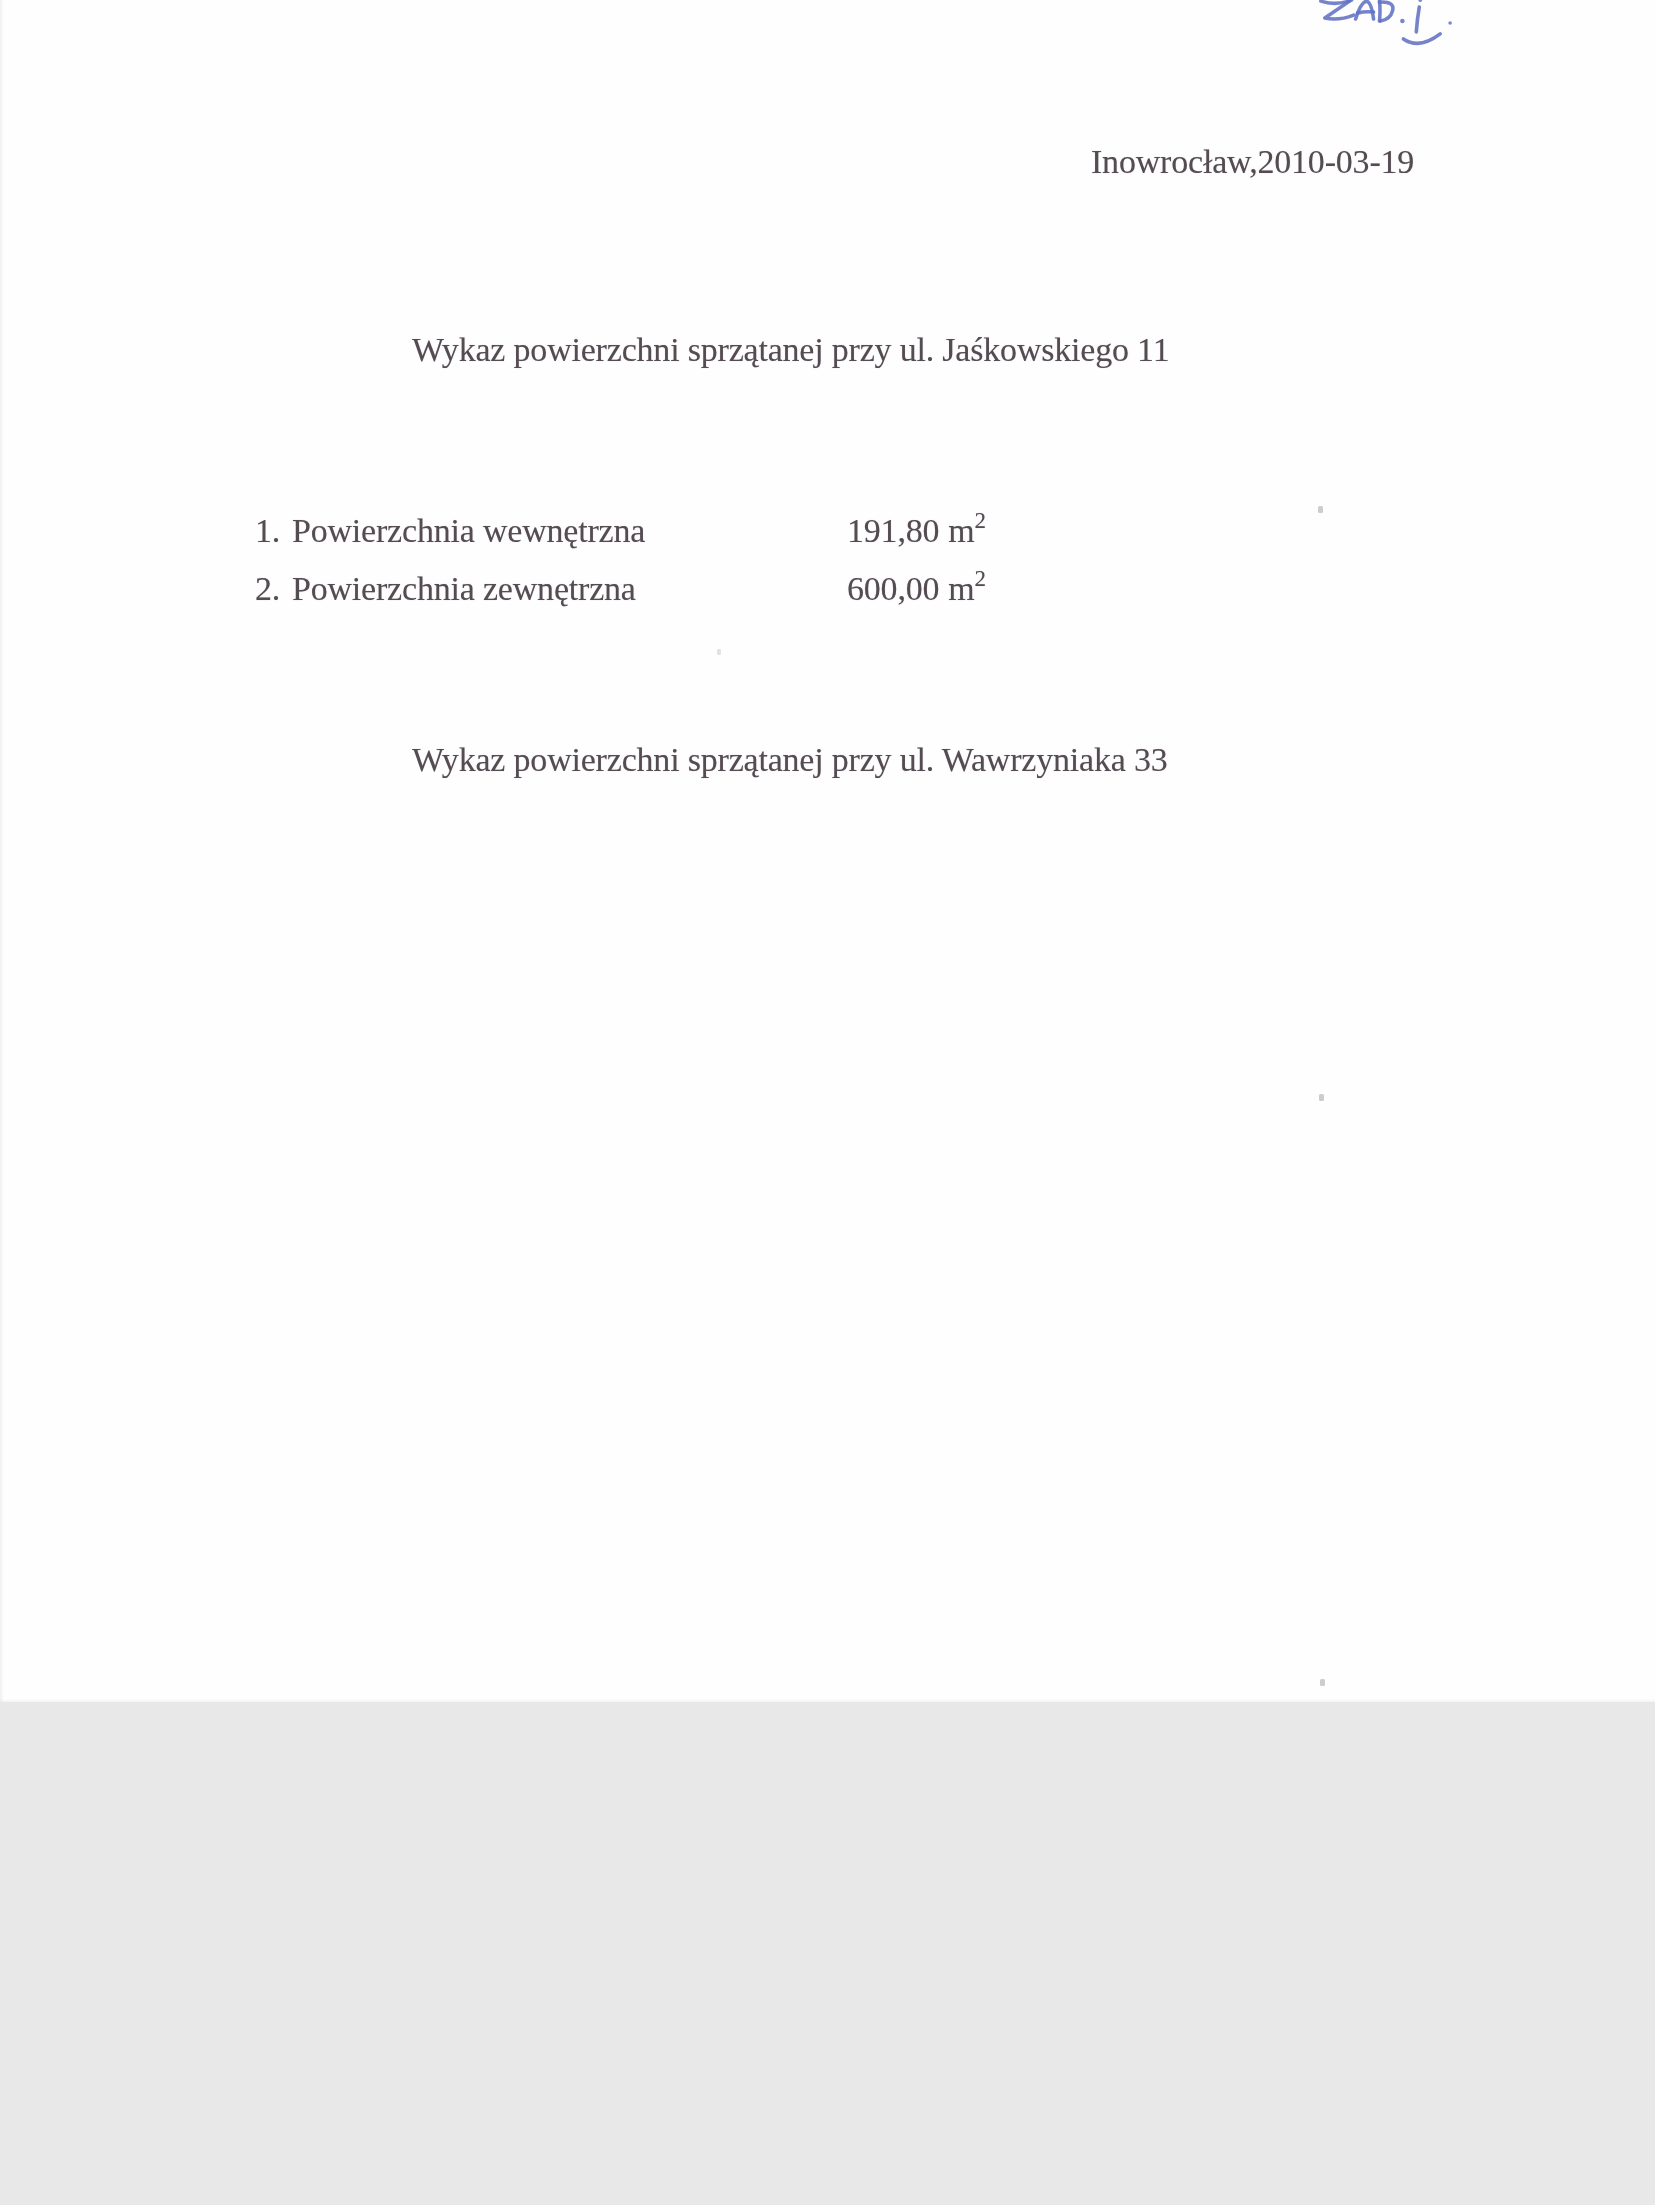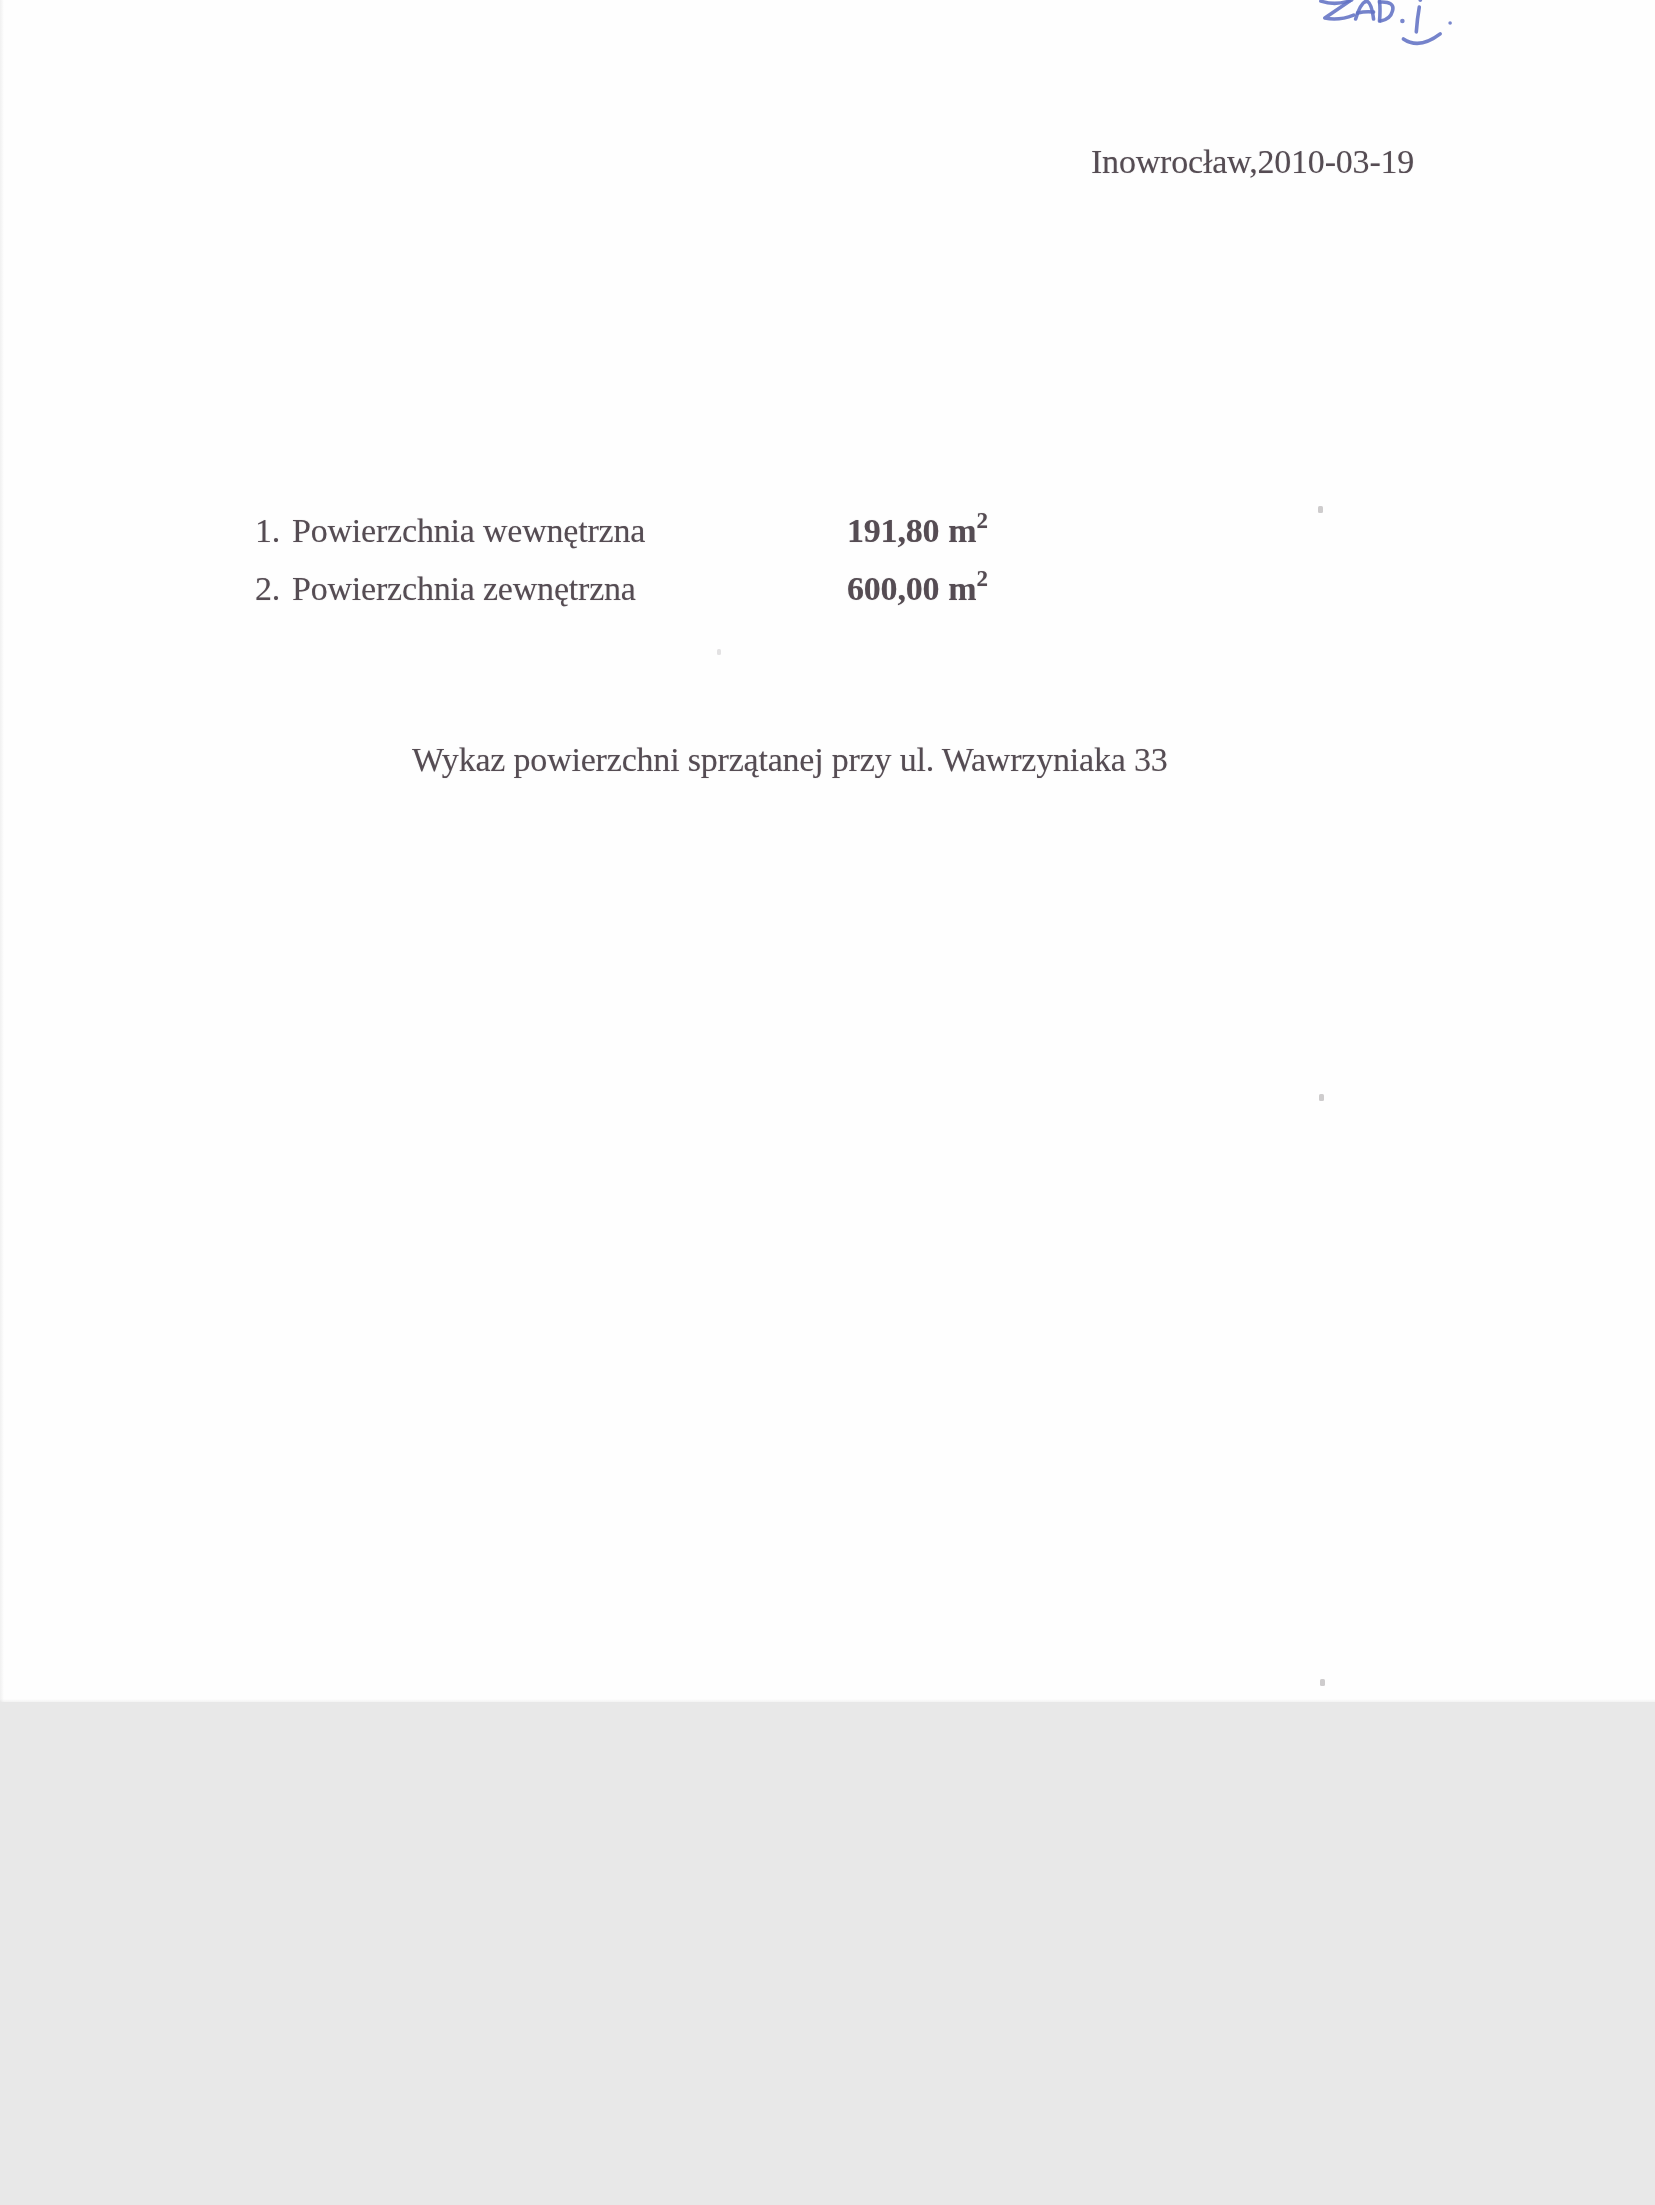--- a/index.html
+++ b/index.html
@@ -28,21 +28,21 @@
   .dateline   { left: 1091px; top: 145px; }
   .title-1    { left: 412px;  top: 333px; }
   .title-2    { left: 412px;  top: 743px; text-align: center; }
   .line-areas { left: 262px;  top: 851px; font-size: 35px; }
 
   .list-row { position: absolute; left: 0; width: 100%; height: 42px; }
   .row-1 { top: 514px; }
   .row-2 { top: 572px; }
   .list-row .num   { position: absolute; left: 255px; }
   .list-row .label { position: absolute; left: 292px; text-align: right; }
-  .list-row .value { position: absolute; left: 847px; font-weight: bold; }
+  .list-row .value { position: absolute; left: 847px; }
   .value .unit { margin-left: 9px; }
   .value sup {
     font-size: 23px;
     position: relative;
     top: -14px;
     vertical-align: baseline;
     line-height: 0;
   }
 
   .handwriting { position: absolute; pointer-events: none; }
@@ -97,20 +97,21 @@
     <path class="hw-stroke" d="M 88,14 Q 104,13 101,23 Q 99,31 89,33"></path>
     <circle class="hw-dot" cx="111" cy="33" r="2.3"></circle>
     <path class="hw-stroke" d="M 128,19 Q 126,30 125,44"></path>
     <circle class="hw-dot" cx="129" cy="12" r="1.8"></circle>
     <path class="hw-stroke" d="M 112,51 Q 128,62 149,46"></path>
     <circle class="hw-dot" cx="159" cy="35" r="1.8"></circle>
   </svg>
 
   <div class="txt dateline">Inowrocław,2010-03-19</div>
 
+  <div class="txt title-1">Wykaz powierzchni sprzątanej przy ul. Jaśkowskiego 11</div>
 
   <div>
     <div class="list-row row-1">
       <span class="txt num">1.</span>
       <span class="txt label">Powierzchnia wewnętrzna</span>
       <span class="txt value"><span>191,80</span><span class="unit">m</span><sup>2</sup></span>
     </div>
     <div class="list-row row-2">
       <span class="txt num">2.</span>
       <span class="txt label">Powierzchnia zewnętrzna</span>

